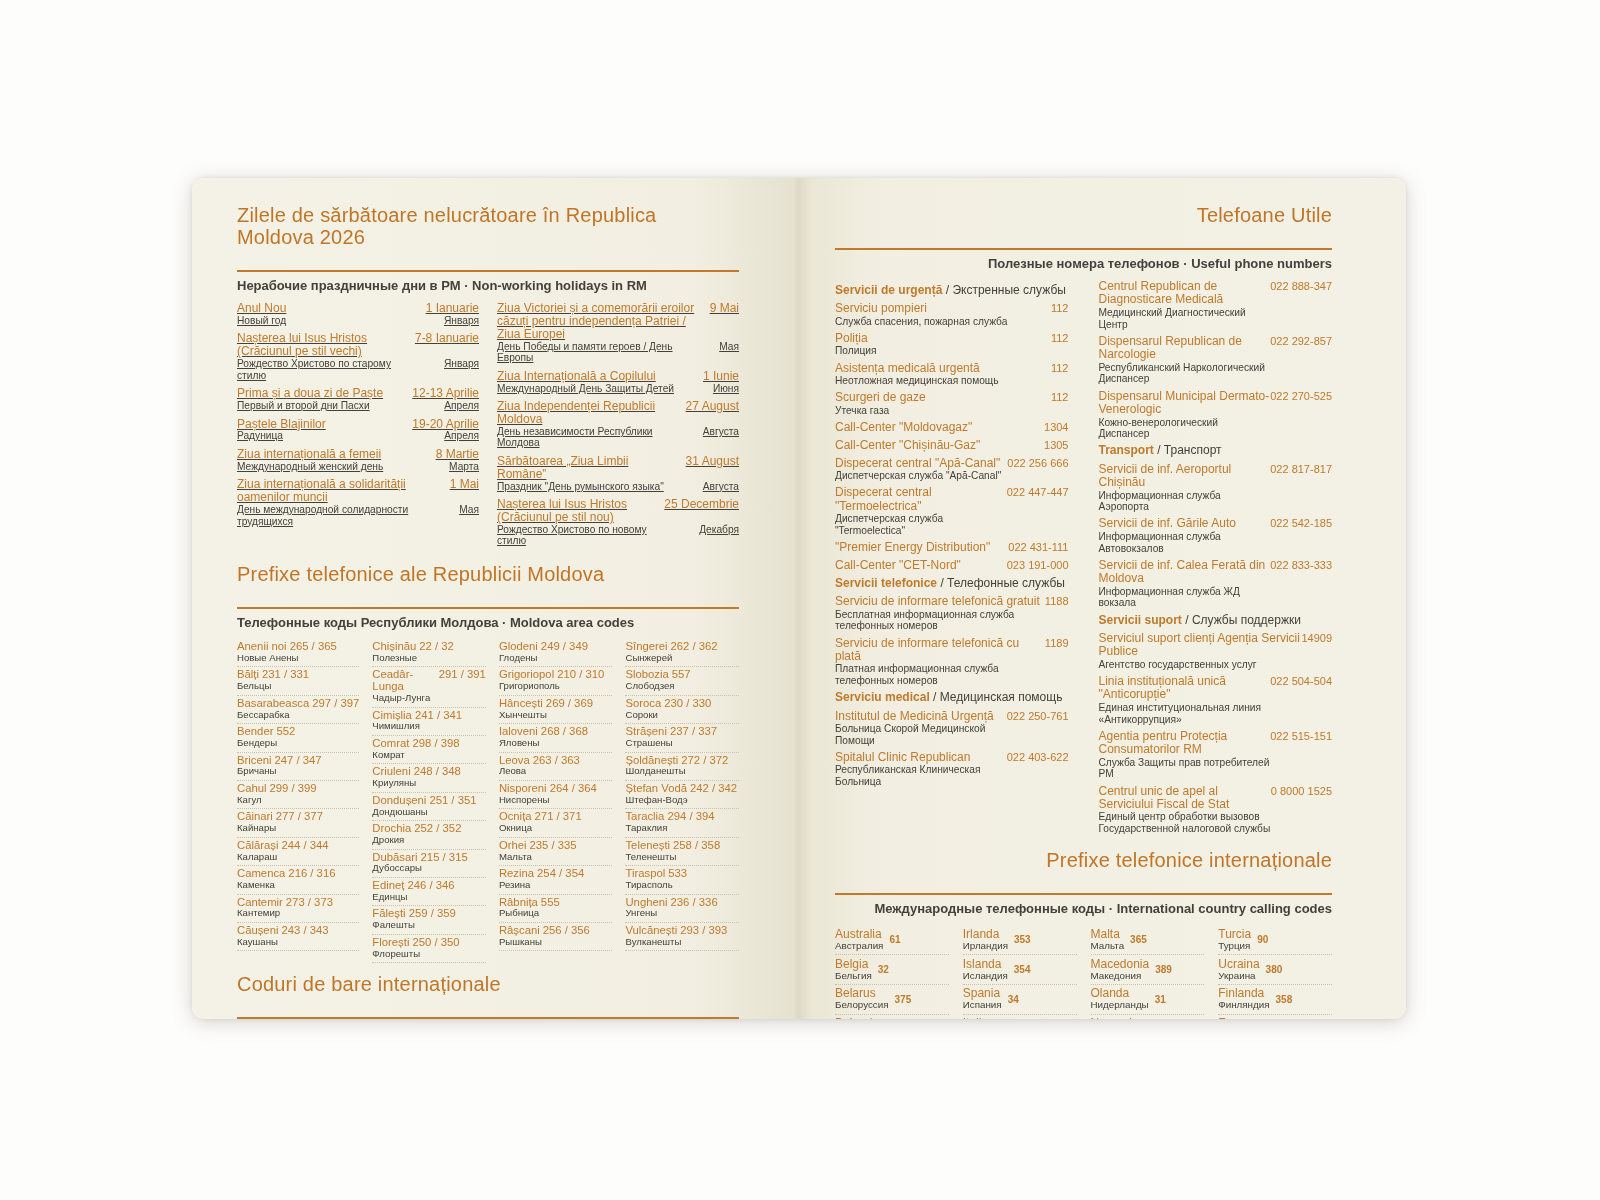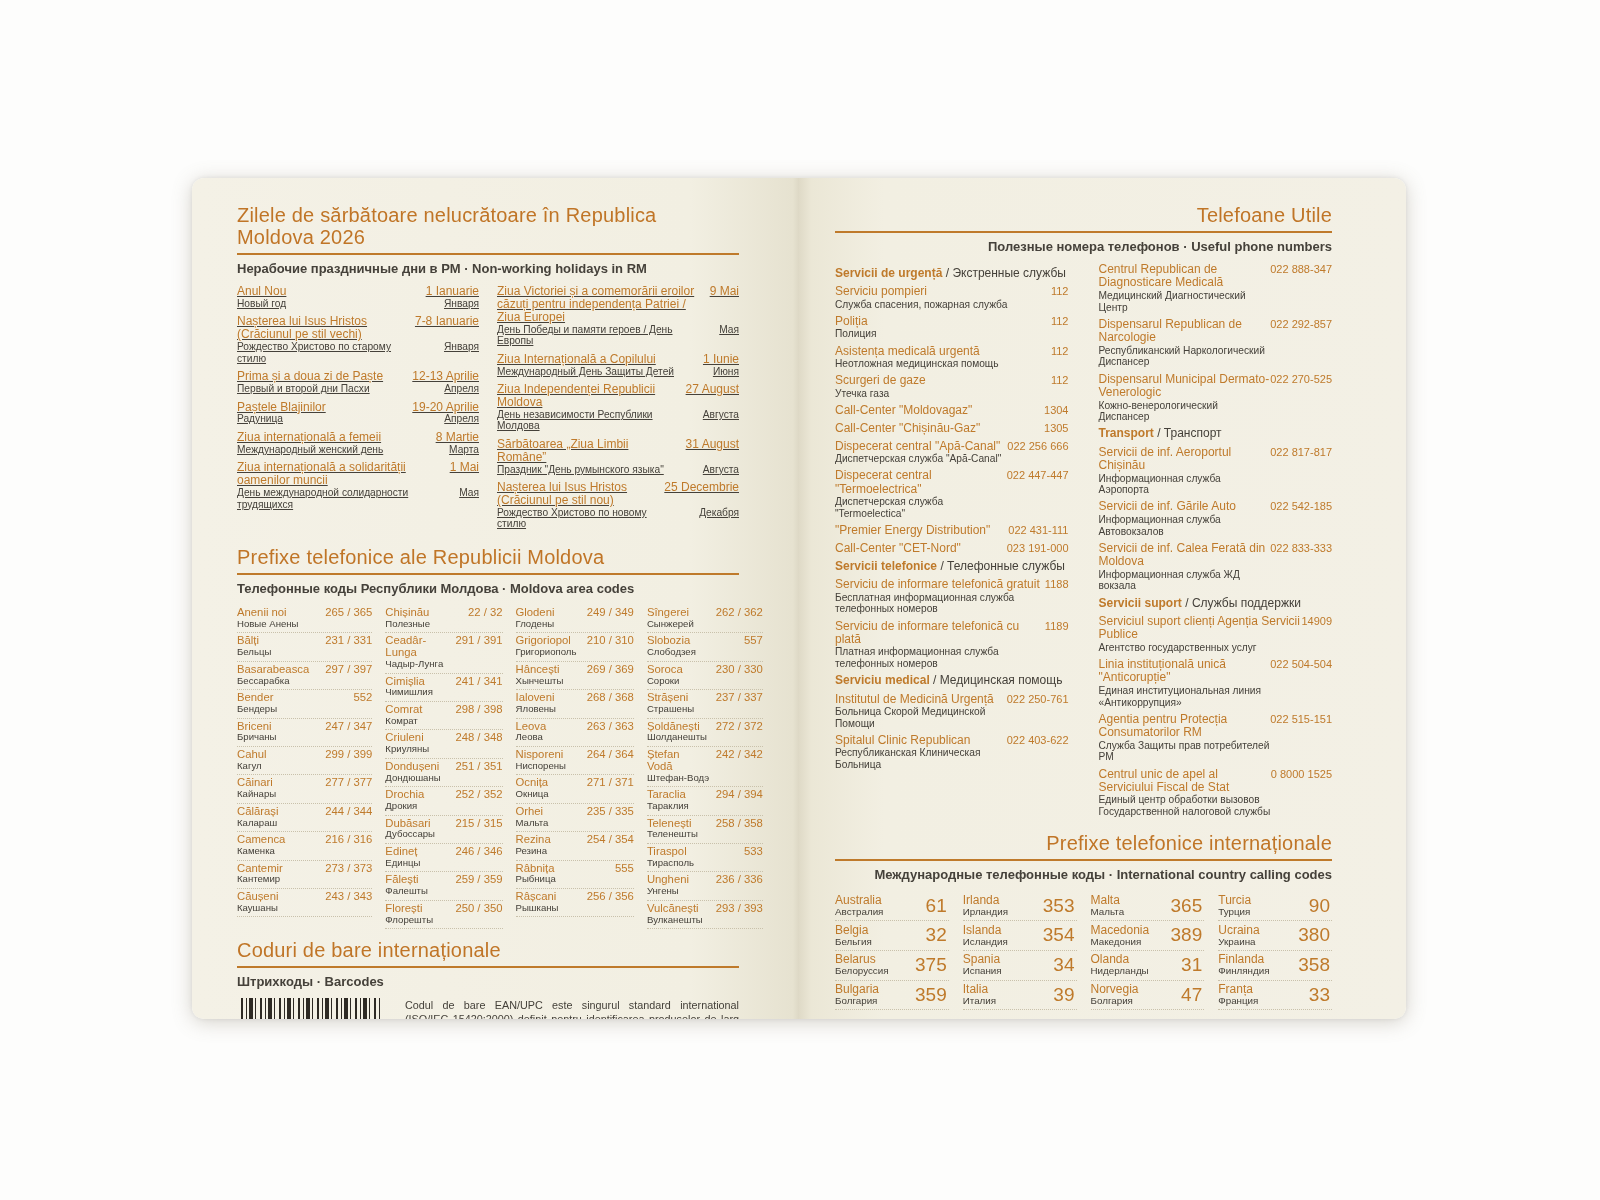--- a/index.html
+++ b/index.html
@@ -29,37 +29,37 @@
   }
   .page-right{
     border-radius:0 12px 12px 0;
     background:linear-gradient(90deg,#dfdac7 0%,#ebe7d6 2%,#f2efe2 14%,#f3f0e5 100%);
   }
   .content-l{padding:26px 60px 0 45px;}
   .content-r{padding:26px 74px 0 36px;}
 
   .sec-title{
     font-size:20px;line-height:1.1;color:var(--accent-strong);font-weight:400;
-    border-bottom:2px solid var(--accent);padding-bottom:5px;letter-spacing:.2px;
+    border-bottom:2px solid var(--accent);padding-bottom:22px;letter-spacing:.2px;
   }
   .sec-sub{font-size:13px;font-weight:700;color:var(--dark);margin:6px 0 9px;}
   .ta-r{text-align:right;}
 
   
   .hol-cols{display:grid;grid-template-columns:1fr 1fr;column-gap:18px;margin-bottom:8px;}
   .h-row{display:grid;grid-template-columns:1fr auto;column-gap:10px;margin-bottom:6px;text-decoration:underline;}
   .h-ro{font-size:12px;line-height:1.08;color:var(--accent);}
   .h-date{font-size:12px;line-height:1.08;color:var(--accent);text-align:right;white-space:nowrap;}
   .h-ru{font-size:10.2px;line-height:1.12;color:var(--dark);}
   .h-date-ru{font-size:10.2px;line-height:1.12;color:var(--dark);text-align:right;}
 
   
   .ac-grid{display:grid;grid-template-columns:repeat(4,1fr);column-gap:13px;margin-bottom:10px;}
   .ac-cell{padding:2px 0 3px;border-bottom:1px dotted var(--dot);}
-  .ac-line{display:flex;justify-content:space-between;gap:16px;}
+  .ac-line{display:flex;justify-content:flex-start;gap:3px;}
   .ac-name{font-size:11.3px;line-height:1.05;color:var(--accent);}
   .ac-code{font-size:11.3px;line-height:1.05;color:var(--accent);white-space:nowrap;}
   .ac-ru{font-size:9.6px;line-height:1.1;color:var(--dark);}
 
   
   .bc-top{display:flex;gap:16px;margin-bottom:8px;}
   .bc-left{width:152px;flex:none;}
   .bc-bars{
     height:44px;width:140px;margin-left:4px;
     background:repeating-linear-gradient(90deg,
@@ -76,26 +76,26 @@
   .p-head-ro{color:var(--accent);font-weight:700;}
   .p-head-ru{color:var(--dark);font-weight:400;}
   .p-entry{display:flex;align-items:flex-start;margin-bottom:4.5px;}
   .p-left{flex:1;min-width:0;}
   .p-name{font-size:12px;line-height:1.12;color:var(--accent);}
   .p-ru{font-size:10.2px;line-height:1.15;color:var(--dark);}
   .p-num{font-size:11px;line-height:1.12;color:var(--accent);white-space:nowrap;text-align:right;}
 
   
   .ic-grid{display:grid;grid-template-columns:repeat(4,1fr);column-gap:14px;}
-  .ic-cell{display:flex;justify-content:space-between;align-items:center;gap:6px;
+  .ic-cell{display:flex;justify-content:flex-start;align-items:center;gap:6px;
            padding:2.5px 0;border-bottom:1px dotted var(--dot);}
   .ic-left{min-width:0;}
   .ic-name{font-size:12px;line-height:1.08;color:var(--accent);}
   .ic-ru{font-size:9.8px;line-height:1.1;color:var(--dark);}
-  .ic-code{font-size:19px;color:var(--accent);white-space:nowrap;padding-right:2px;}
+  .ic-code{font-size:10px;color:var(--accent);white-space:nowrap;padding-right:2px;font-weight:bold;}
 
   .mt-sec{margin-top:10px;}
 </style>
 </head>
 <body>
 
 <div class="spread">
 
   <div class="page page-left">
     <div class="content-l">

